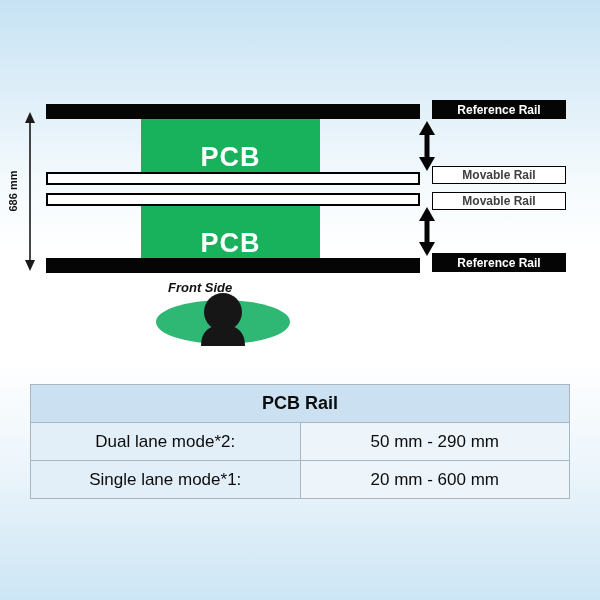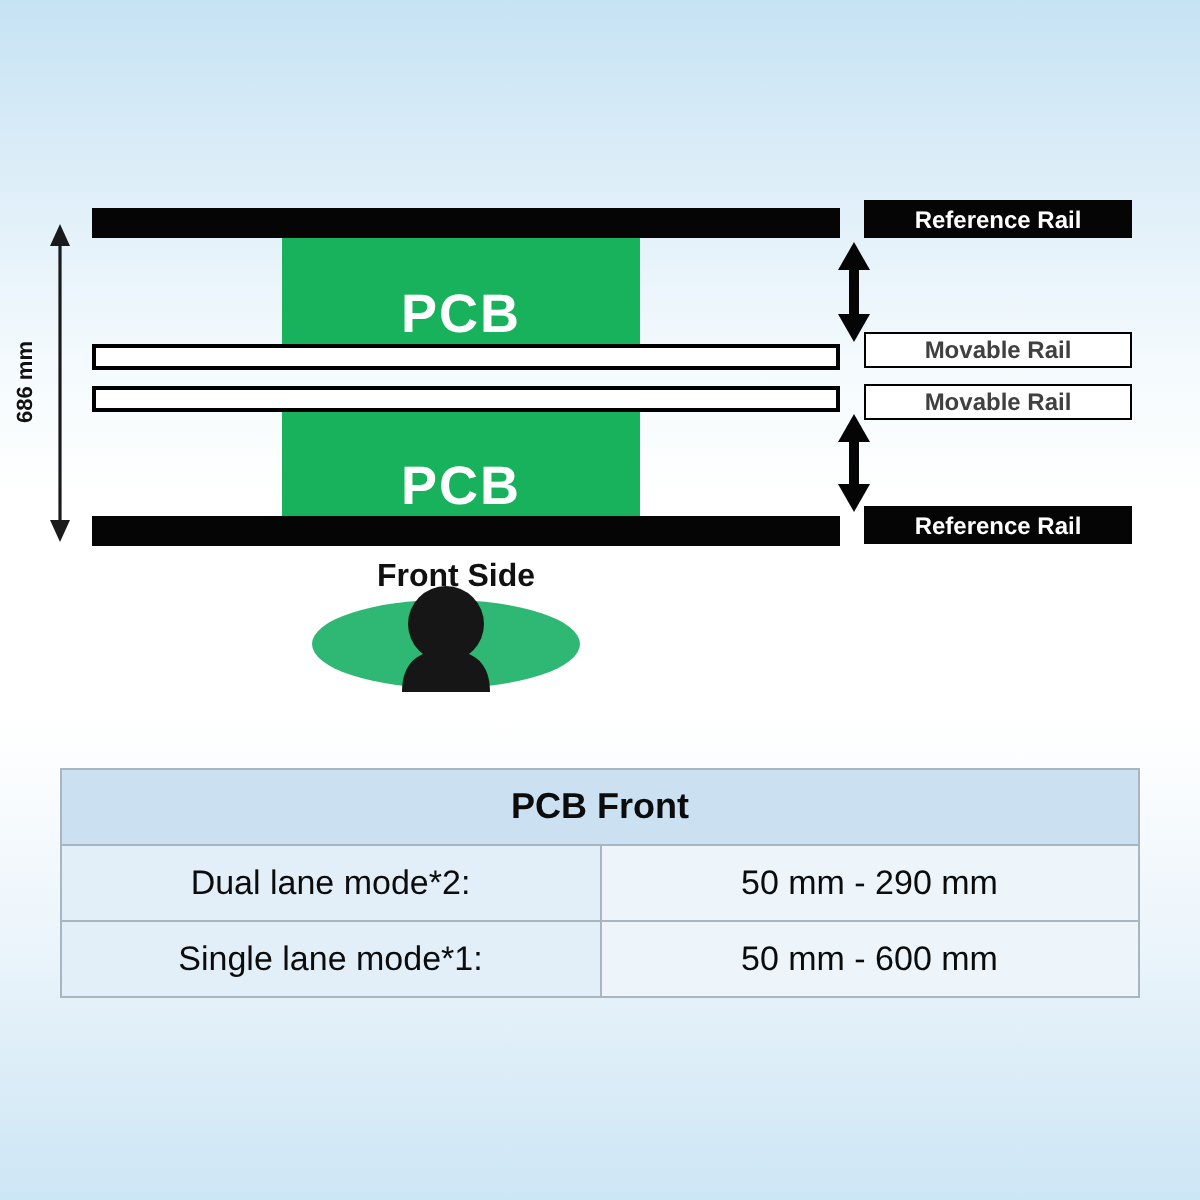--- a/index.html
+++ b/index.html
@@ -35,22 +35,22 @@
   .rail-tag.white { background:#ffffff; color:#404040; border:1px solid #000; height:18px; }
 
   
   .dim-label {
     position:absolute; left:-18px; top:185px; width:62px; text-align:center;
     font-size:11px; font-weight:bold; color:#111;
     transform:rotate(-90deg);
   }
 
   .front-side-label {
-    position:absolute; left:168px; top:280px; width:120px; text-align:center;
-    font-size:16px; font-weight:bold; color:#111;
+    position:absolute; left:168px; top:280px; width:120px; text-align:left;
+    font-size:13px; font-weight:bold; color:#111;font-style:italic;
   }
 
   svg.overlay { position:absolute; left:0; top:0; width:600px; height:600px; pointer-events:none; }
 
   
   table.spec-table {
     position:absolute; left:30px; top:384px; width:540px;
     border-collapse:collapse; table-layout:fixed;
   }
   table.spec-table th, table.spec-table td {
@@ -116,28 +116,28 @@
     <g>
       <ellipse cx="223" cy="322" rx="67" ry="22" fill="#2eb873"></ellipse>
       <circle cx="223" cy="312" r="19" fill="#161616"></circle>
       <path d="M 201 346 Q 201 325 223 325 Q 245 325 245 346 Z" fill="#161616"></path>
     </g>
   </svg>
 
   <table class="spec-table">
     <thead>
       <tr>
-        <th colspan="2">PCB Front</th>
+        <th colspan="2">PCB Rail</th>
       </tr>
     </thead>
     <tbody>
       <tr>
         <td class="label-cell">Dual lane mode*2:</td>
         <td class="value-cell">50 mm -  290 mm</td>
       </tr>
       <tr>
         <td class="label-cell">Single lane mode*1:</td>
-        <td class="value-cell">50 mm - 600 mm</td>
+        <td class="value-cell">20 mm - 600 mm</td>
       </tr>
     </tbody>
   </table>
 
 </div>
 
 </body></html>

